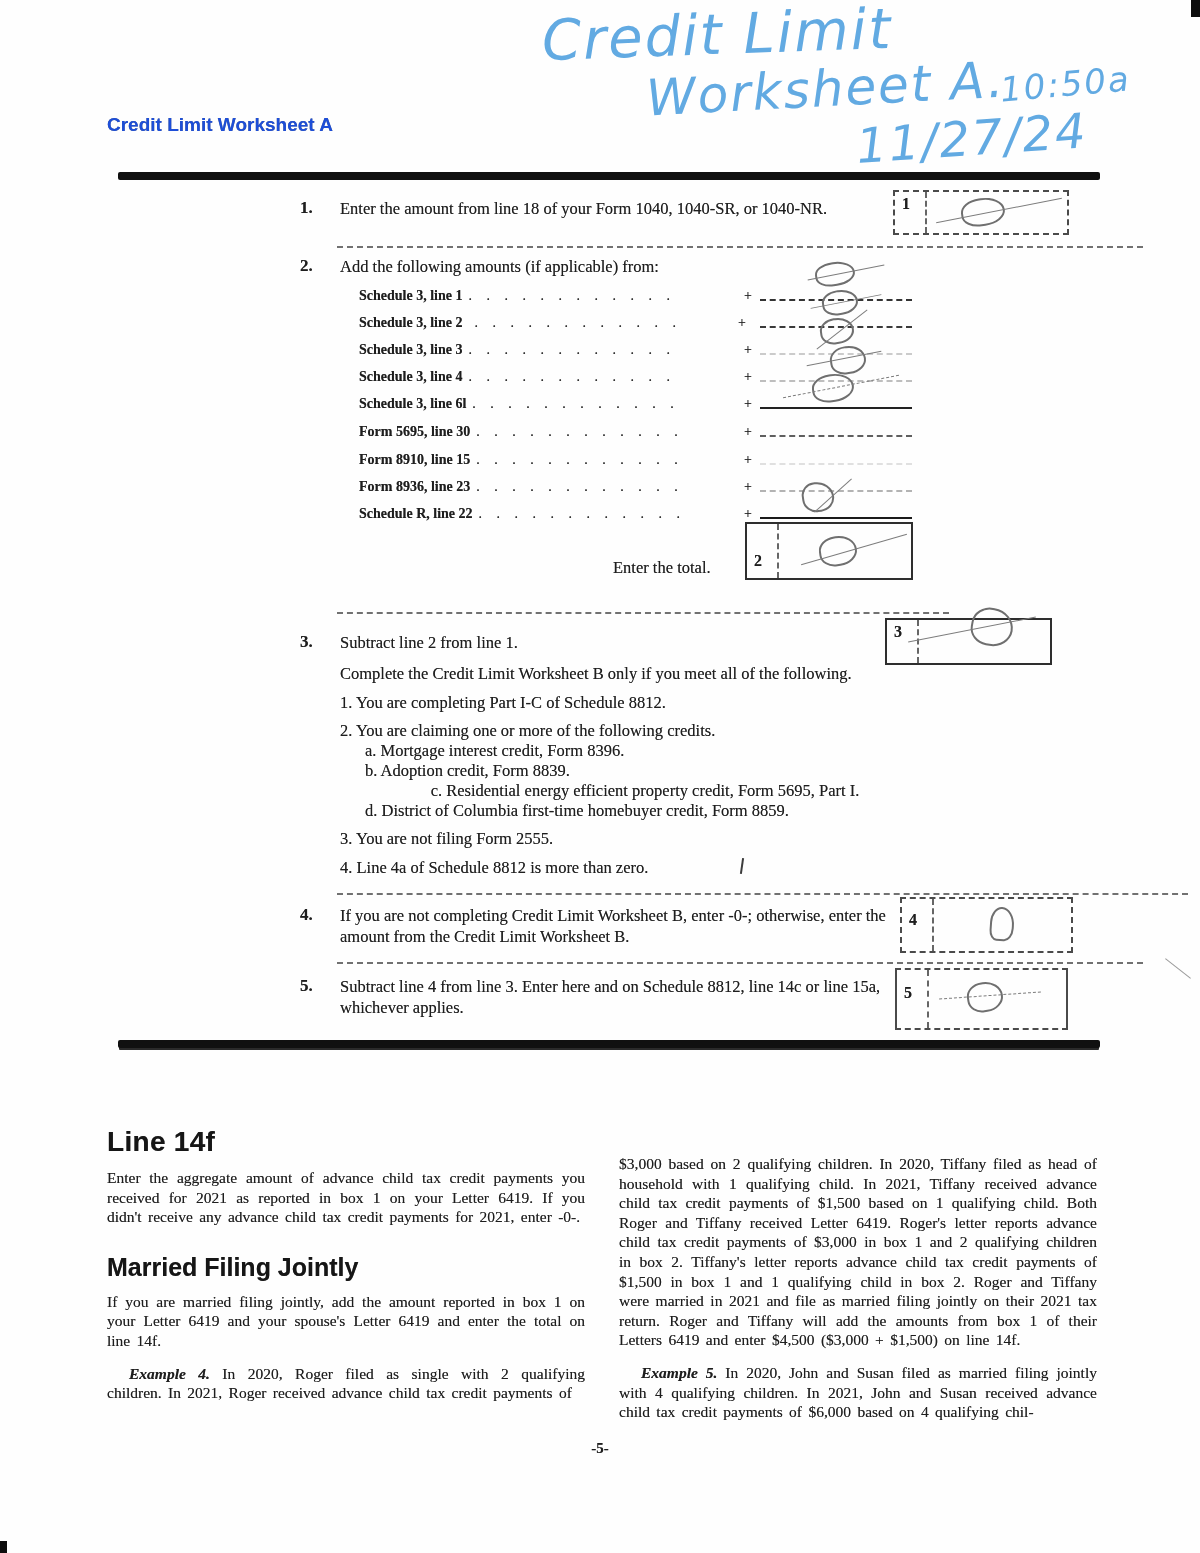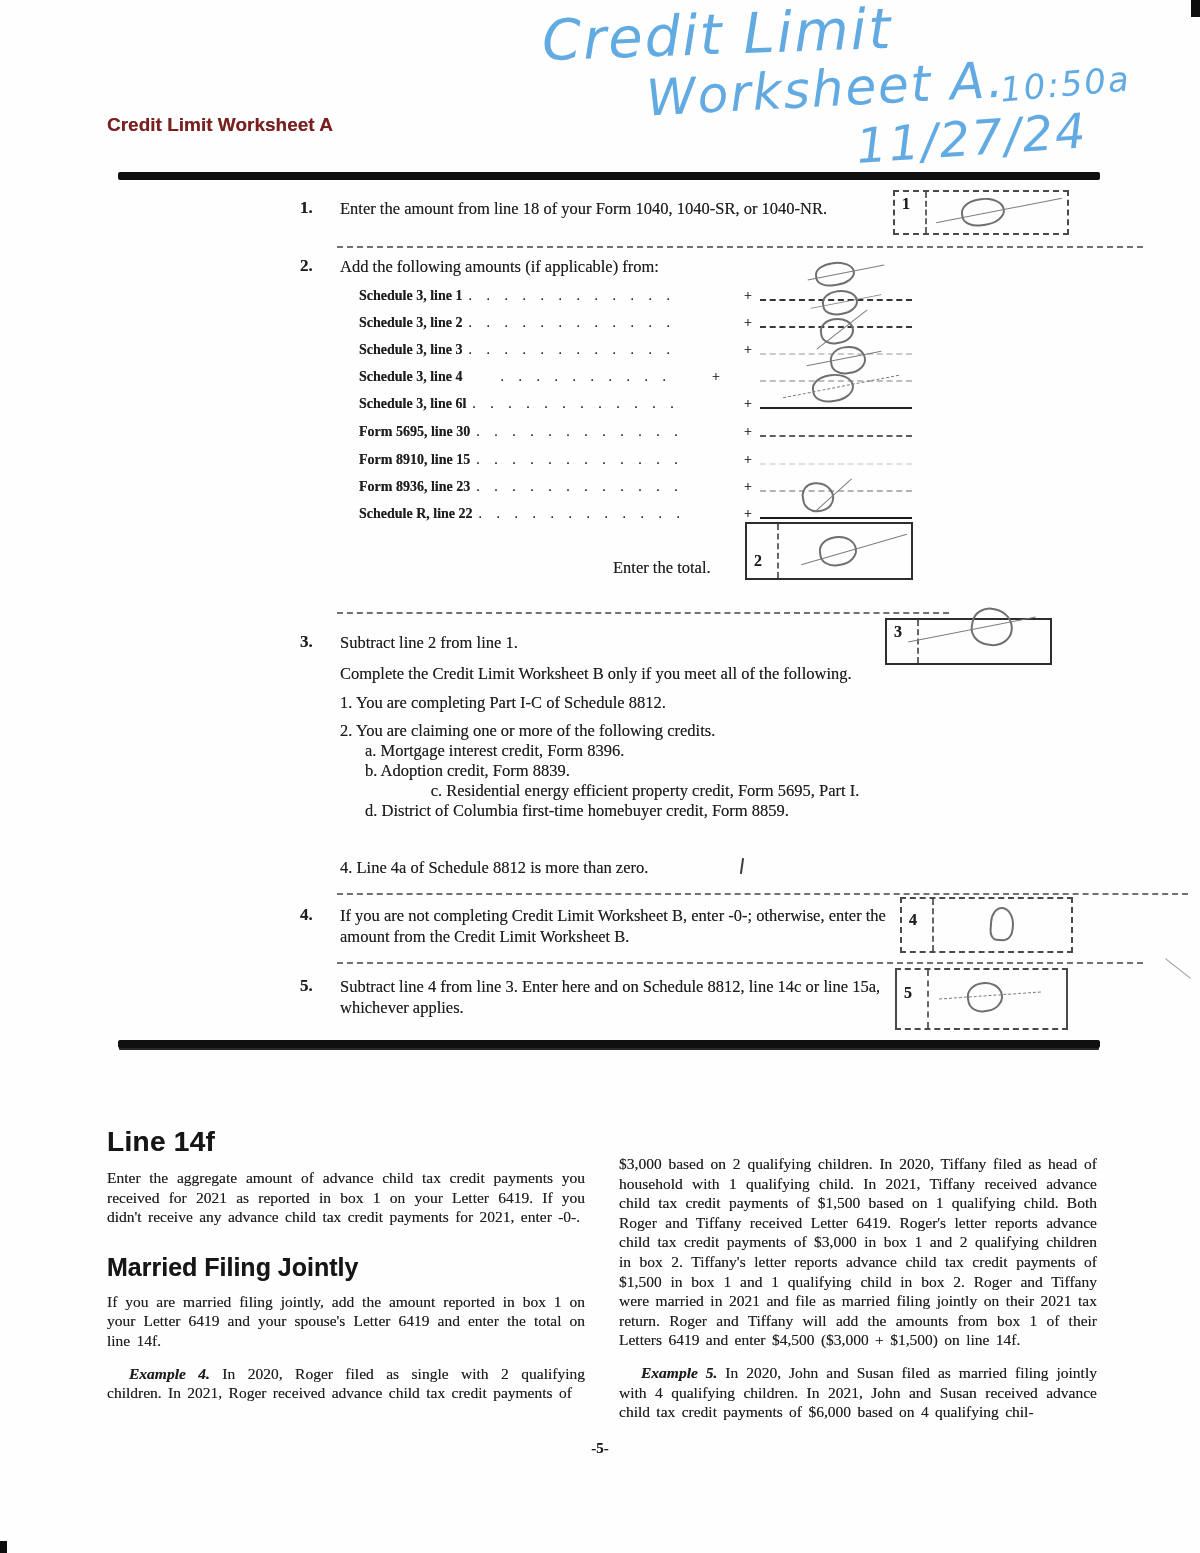--- a/index.html
+++ b/index.html
@@ -7,21 +7,21 @@
   .page { position:relative; width:1200px; height:1553px; background:#fefefe; margin:0 auto; overflow:hidden; }
   .scan { color:#1e1e1e; text-shadow:0 0 0.6px rgba(50,50,50,0.65); }
 
   
   .hw { position:absolute; font-family:"DejaVu Sans", sans-serif; font-style:italic; color:#55a3e0; font-weight:500; letter-spacing:2px; white-space:nowrap; z-index:30; opacity:.92; }
   .hw1 { left:542px; top:2px;  font-size:56px; transform:rotate(-2deg); }
   .hw2 { left:646px; top:60px; font-size:50px; transform:rotate(-3deg); }
   .hw3 { left:1000px; top:64px; font-size:34px; transform:rotate(-5deg); }
   .hw4 { left:856px; top:110px; font-size:48px; transform:rotate(-4deg); }
 
-  .doc-title { position:absolute; left:107px; top:114px; font-family:"Liberation Sans", sans-serif; font-weight:bold; font-size:19px; color:#7f1d1d; }
+  .doc-title { position:absolute; left:107px; top:114px; font-family:"Liberation Sans", sans-serif; font-weight:bold; font-size:19px; color:#1d4ed8; }
 
   .rule-thick { position:absolute; left:118px; width:982px; height:8px; background:#101010; border-radius:2px; }
   .rule-top { top:172px; }
   .rule-bottom { top:1040px; box-shadow:0 3px 0 -1px #2a2a2a; }
 
   .sep { position:absolute; border-top:2px dashed #4e4e4e; opacity:.8; }
 
   .wnum { position:absolute; left:300px; font-weight:bold; font-size:17px; }
   .wtext { position:absolute; left:340px; width:556px; font-size:16.5px; line-height:21px; }
 
@@ -91,33 +91,33 @@
 
   <div class="wnum scan" style="top:256px;">2.</div>
   <div class="wtext scan" style="top:256px;">Add the following amounts (if applicable) from:</div>
 
   <div class="addrow scan" style="top:280px;">
     <span class="lbl">Schedule 3, line 1</span>
     <span class="dots">. . . . . . . . . . . .</span>
     <span class="plus">+</span>
     <span class="aline" style="border-bottom:2px dashed #333;"></span>
   </div>
-  <div class="addrow scan" style="top:307px;">
+  <div class="addrow scan" style="top:307px;gap:6px;">
     <span class="lbl">Schedule 3, line 2</span>
     <span class="dots">. . . . . . . . . . . .</span>
     <span class="plus">+</span>
     <span class="aline" style="border-bottom:2px dashed #3a3a3a;"></span>
   </div>
   <div class="addrow scan" style="top:334px;">
     <span class="lbl">Schedule 3, line 3</span>
     <span class="dots">. . . . . . . . . . . .</span>
     <span class="plus">+</span>
     <span class="aline" style="border-bottom:2px dashed #999; opacity:.5;"></span>
   </div>
-  <div class="addrow scan" style="top:361px;gap:32px;">
+  <div class="addrow scan" style="top:361px;">
     <span class="lbl">Schedule 3, line 4</span>
     <span class="dots">. . . . . . . . . . . .</span>
     <span class="plus">+</span>
     <span class="aline" style="border-bottom:2px dashed #8a8a8a; opacity:.55;"></span>
   </div>
   <div class="addrow scan" style="top:388px;">
     <span class="lbl">Schedule 3, line 6l</span>
     <span class="dots">. . . . . . . . . . . .</span>
     <span class="plus">+</span>
     <span class="aline" style="border-bottom:2.4px solid #222;"></span>
@@ -197,20 +197,21 @@
     </div>
   </div>
 
   <div class="cond scan" style="top:664px;">Complete the Credit Limit Worksheet B only if you meet all of the following.</div>
   <div class="cond scan" style="top:693px;">1. You are completing Part I-C of Schedule 8812.</div>
   <div class="cond scan" style="top:721px;">2. You are claiming one or more of the following credits.</div>
   <div class="cond sub scan" style="top:741px;">a. Mortgage interest credit, Form 8396.</div>
   <div class="cond sub scan" style="top:761px;">b. Adoption credit, Form 8839.</div>
   <div class="cond sub scan" style="top:781px;text-align:center;">c. Residential energy efficient property credit, Form 5695, Part I.</div>
   <div class="cond sub scan" style="top:801px;">d. District of Columbia first-time homebuyer credit, Form 8859.</div>
+  <div class="cond scan" style="top:829px;">3. You are not filing Form 2555.</div>
   <div class="cond scan" style="top:858px;">4. Line 4a of Schedule 8812 is more than zero.</div>
   <div class="penstroke" style="left:741px; top:858px;"></div>
 
   <div class="sep" style="left:337px; top:893px; width:851px;"></div>
 
   <div class="wnum scan" style="top:905px;">4.</div>
   <div class="wtext scan" style="top:905px;">If you are not completing Credit Limit Worksheet B, enter -0-; otherwise, enter the amount from the Credit Limit Worksheet B.</div>
   <div class="wbox box-dashed" style="left:900px; top:897px; width:173px; height:56px;">
     <div class="blabel scan" style="padding-top:12px;">4</div>
     <div class="bfield">

